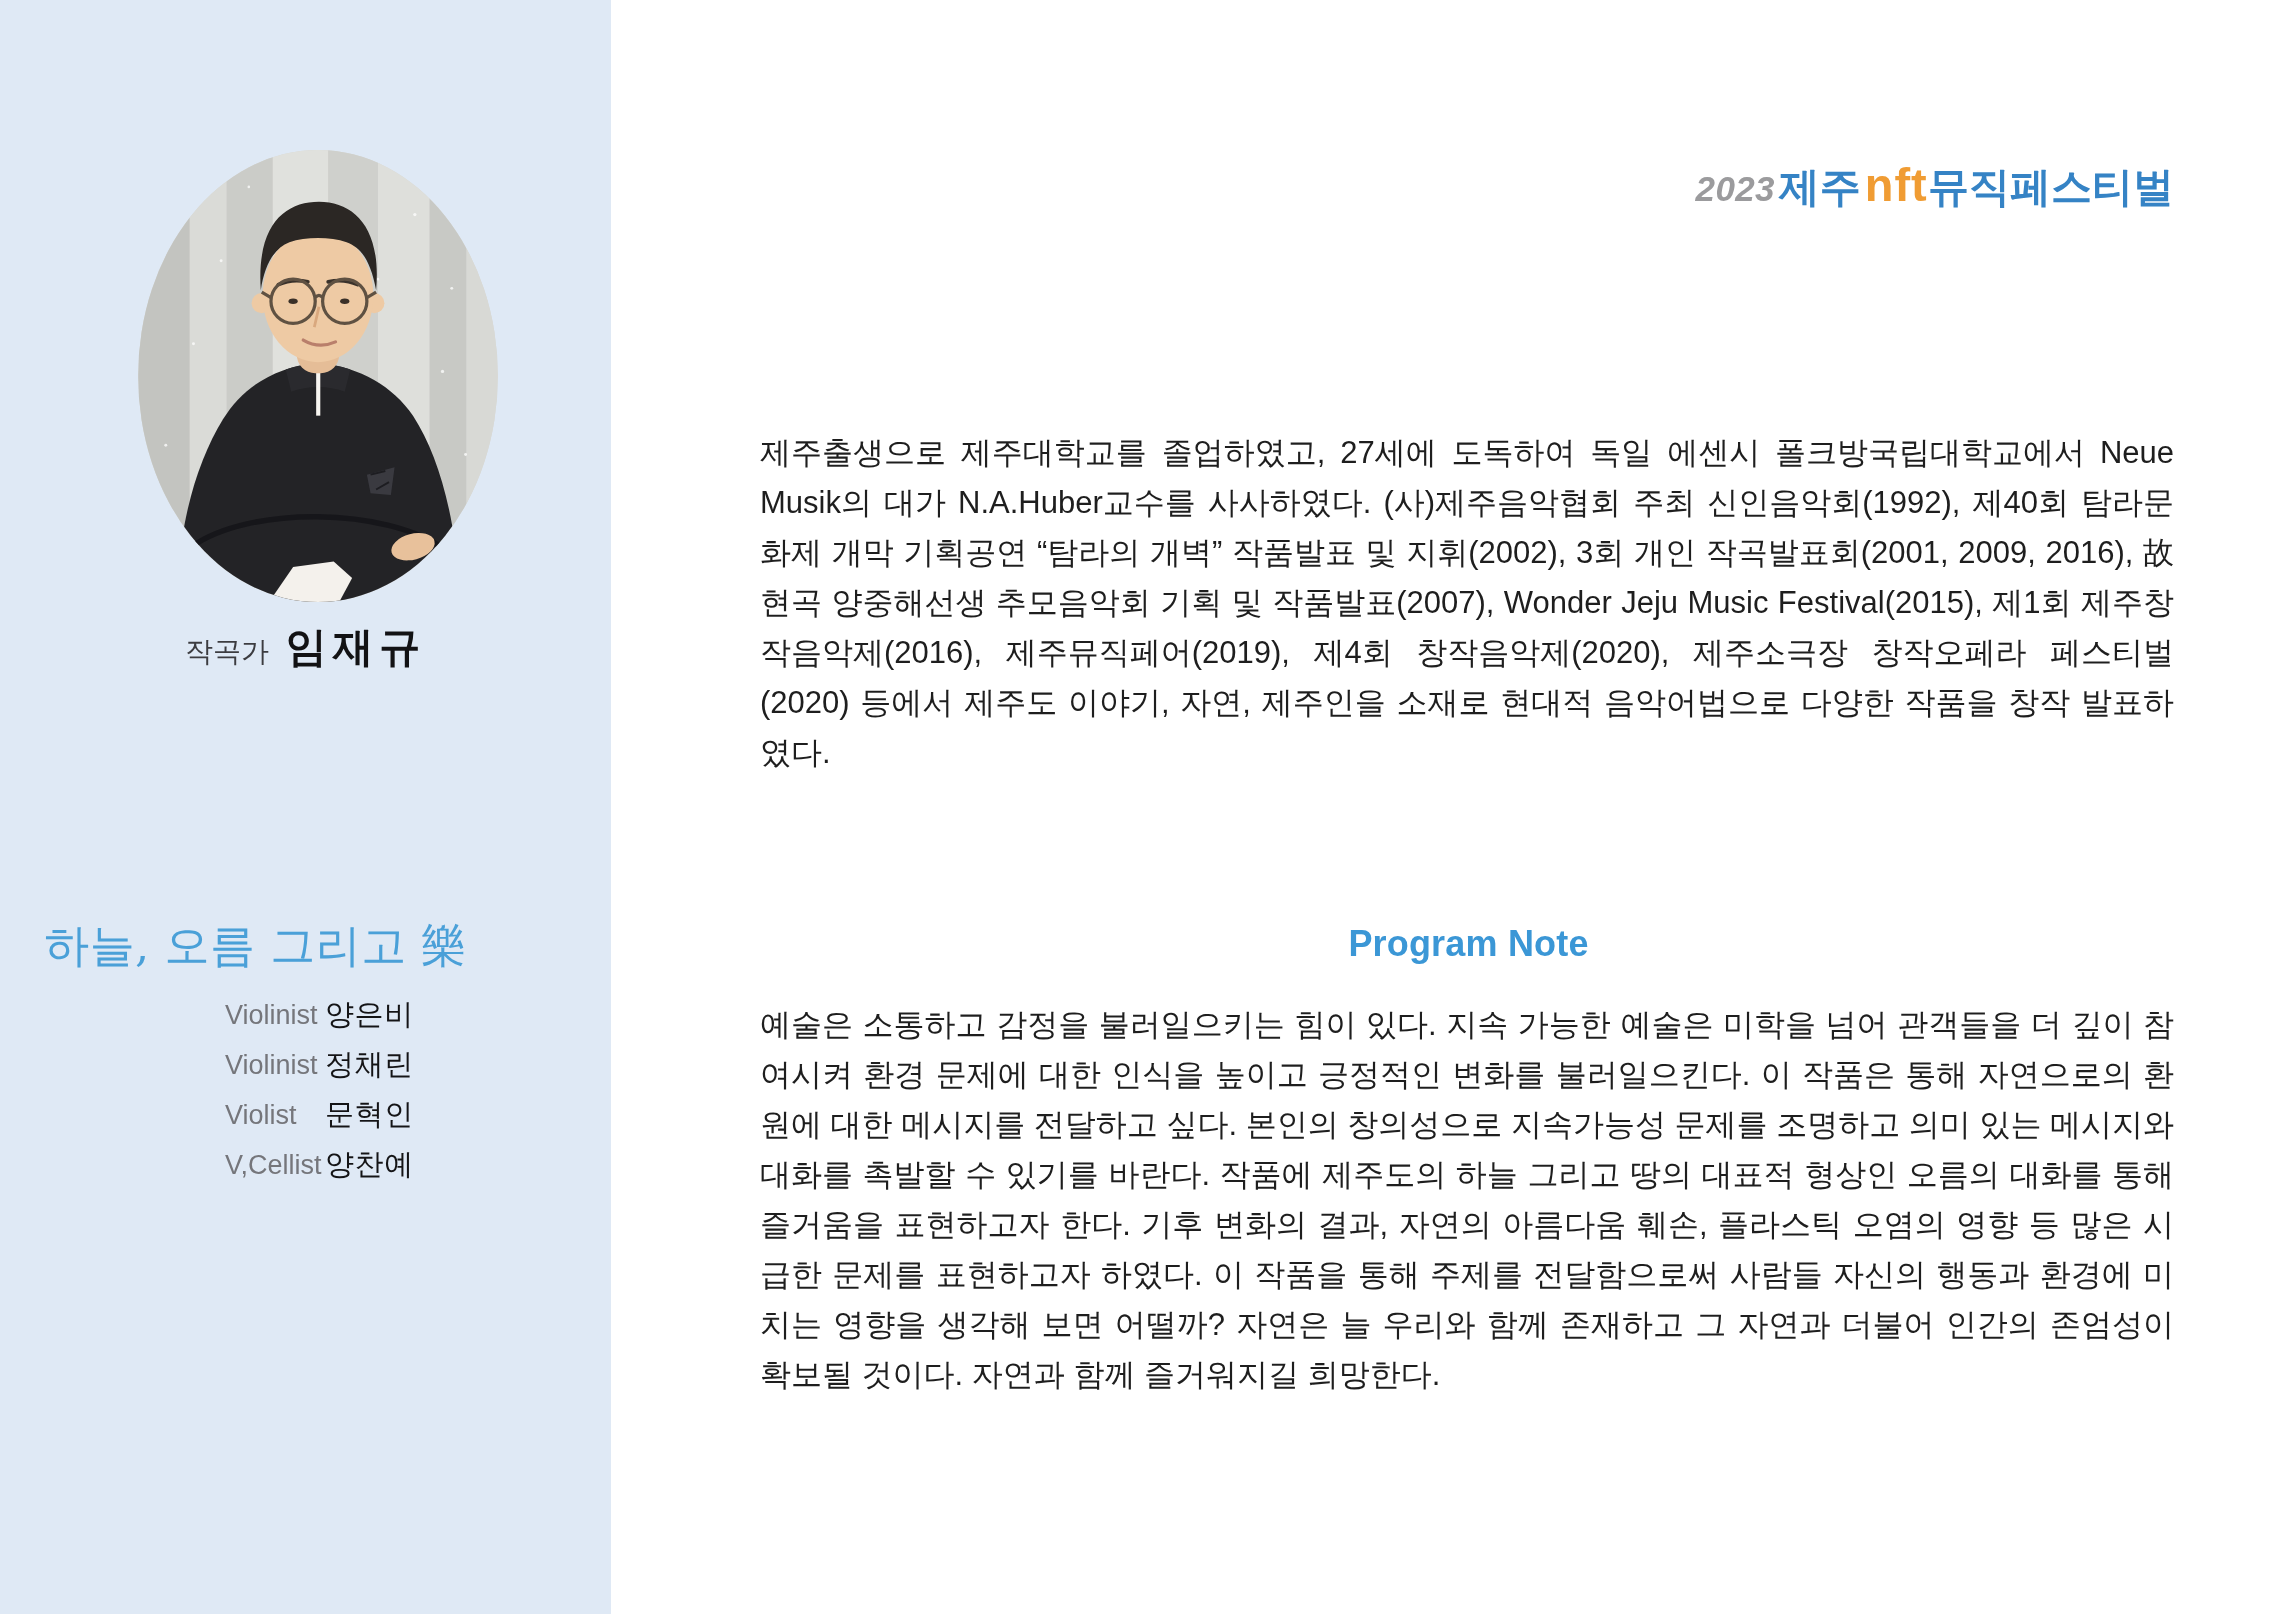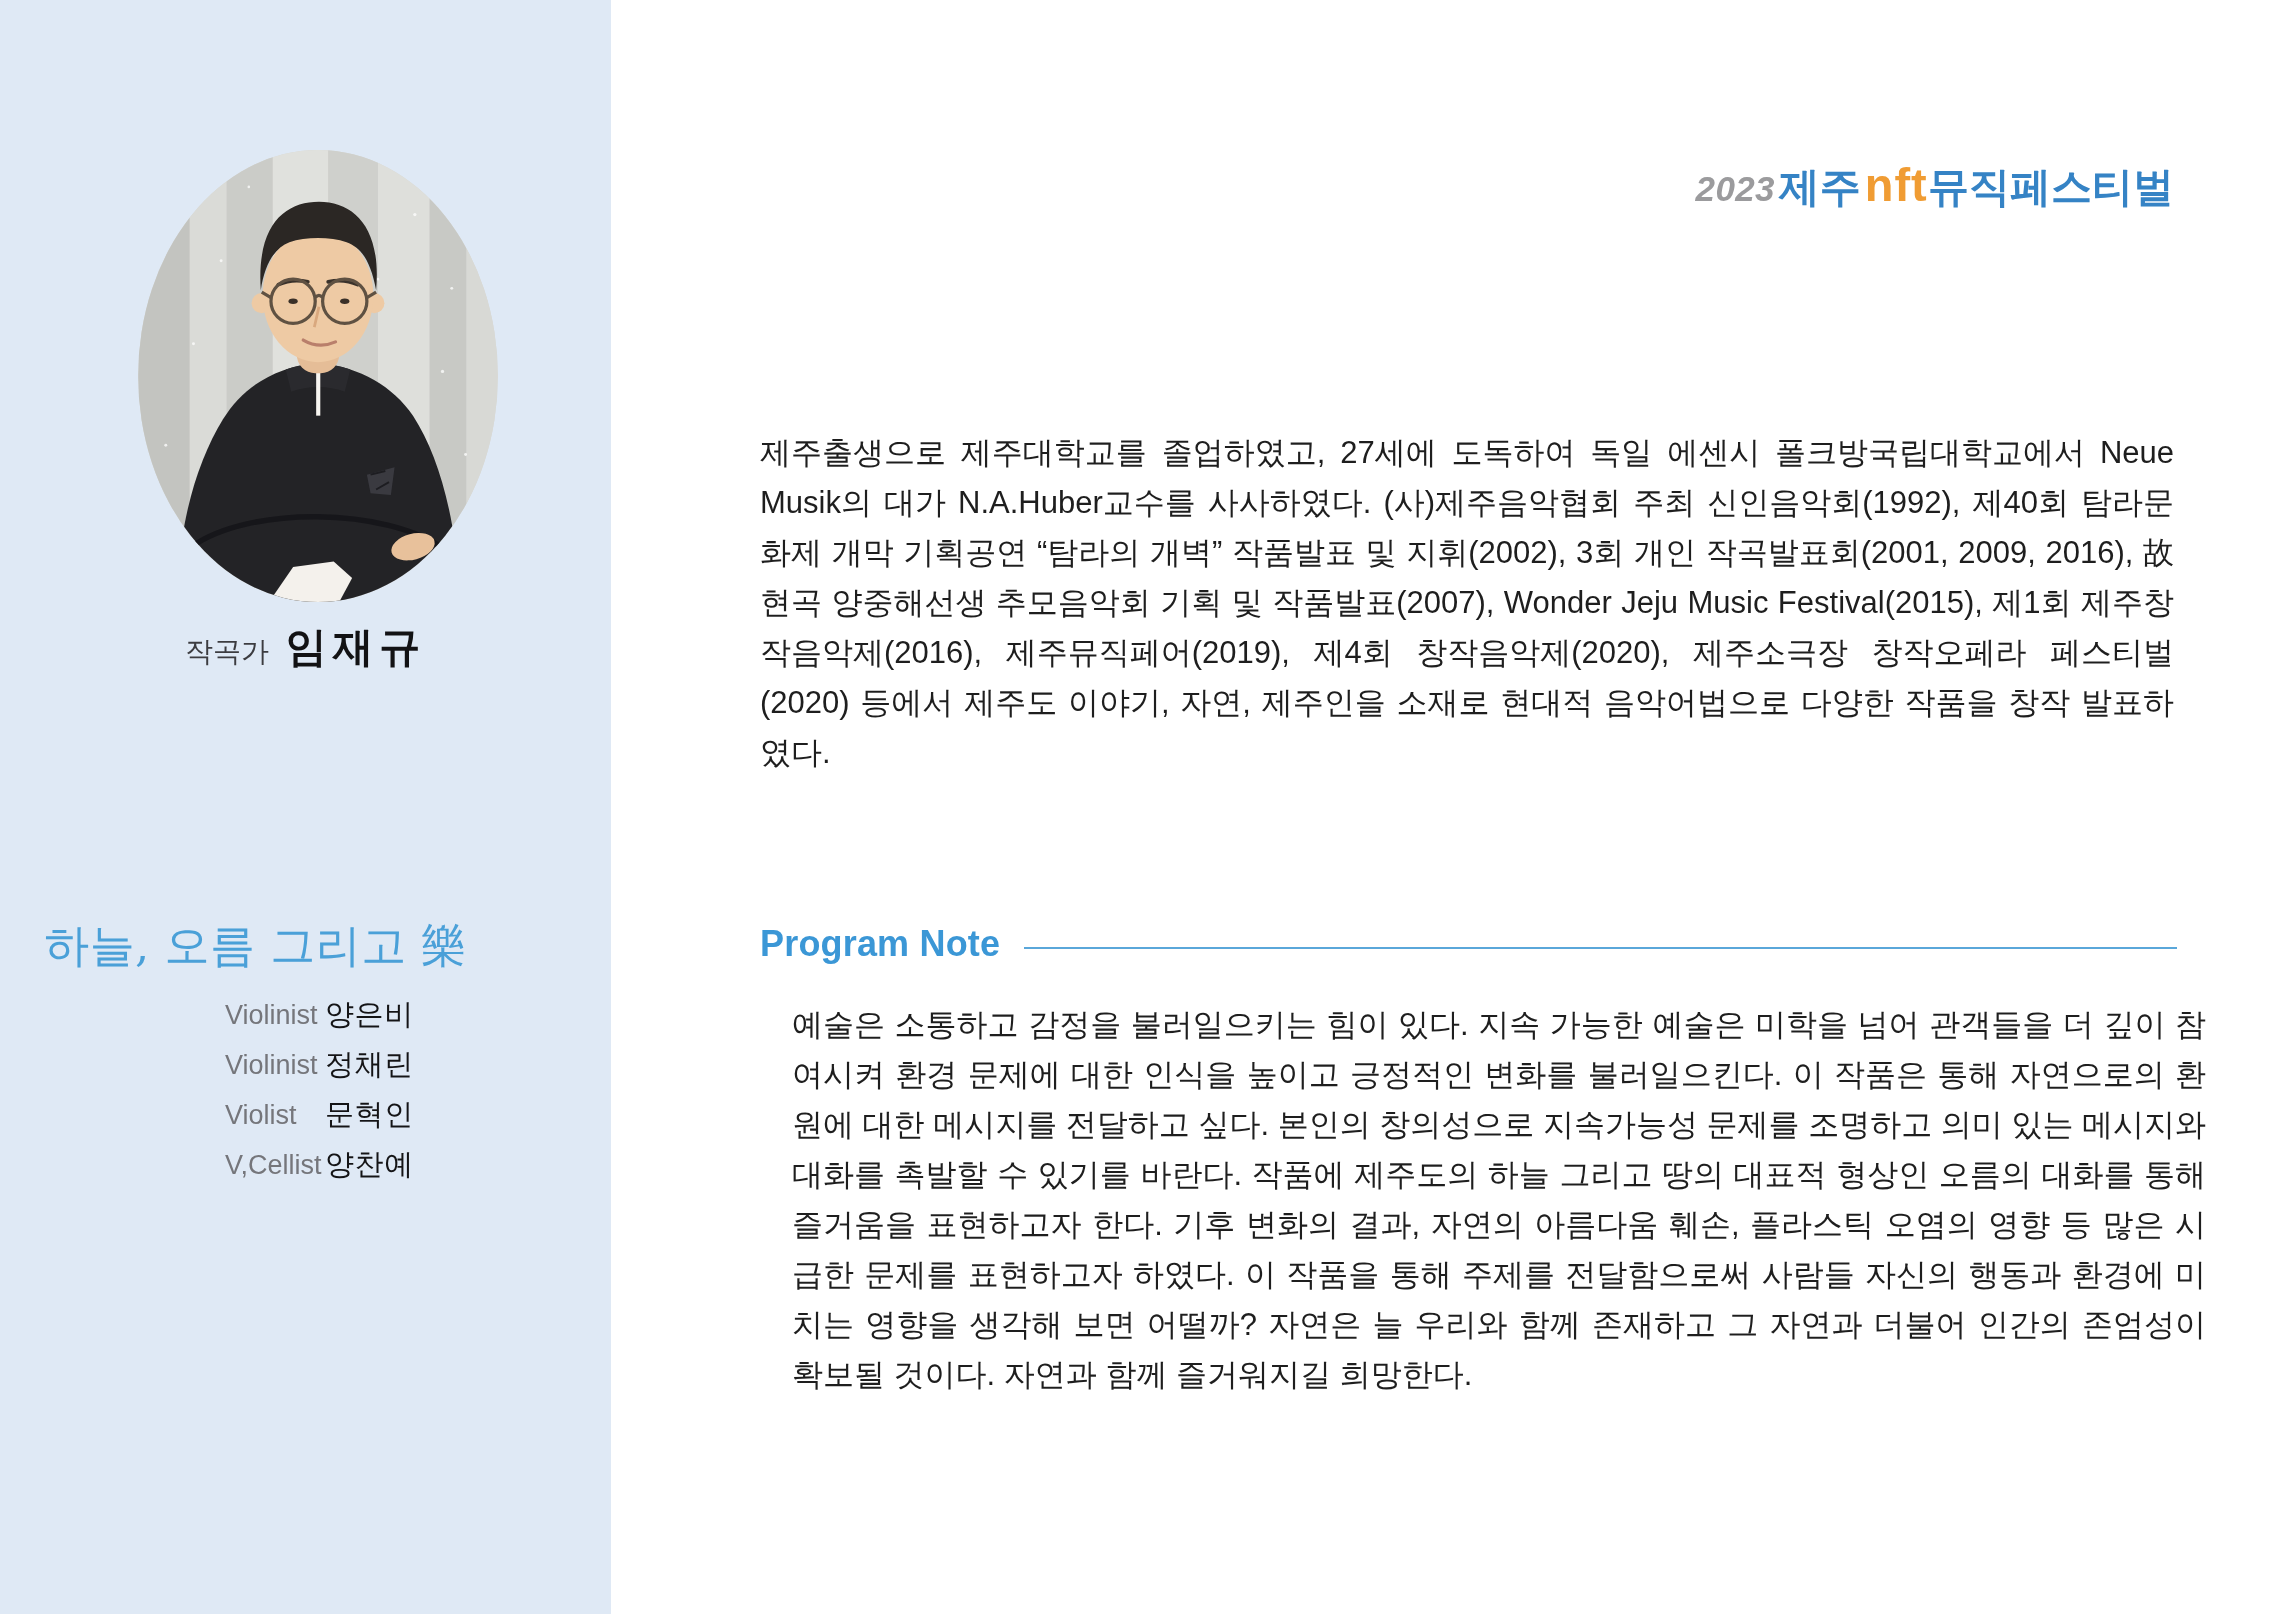--- a/index.html
+++ b/index.html
@@ -58,32 +58,31 @@
   
   .bio{
     position:absolute;left:760px;top:428px;width:1414px;
     font-size:31px;line-height:50px;color:#1e1e1e;
     text-align:justify;
   }
   .bio p{margin:0;}
   
   .pn-header{
     position:absolute;left:760px;top:923px;width:1417px;
-    display:flex;align-items:center;gap:24px;
+    display:flex;align-items:center;gap:24px;flex-direction:column;
   }
   .pn-heading{
     font-size:36px;font-weight:bold;color:#3b97d6;letter-spacing:0.005em;
     white-space:nowrap;
   }
   .pn-rule{flex:1;height:1.8px;background:#5aa7da;margin-top:7.4px;}
   .pn-text{
     position:absolute;left:760px;top:1000px;width:1414px;
     font-size:31px;line-height:50px;color:#1e1e1e;
     text-align:justify;
-    margin-left:32px;
   }
   .pn-text p{margin:0;}
 </style>
 </head>
 <body>
 
 <div class="page">
 
   <div class="sidebar">
 

